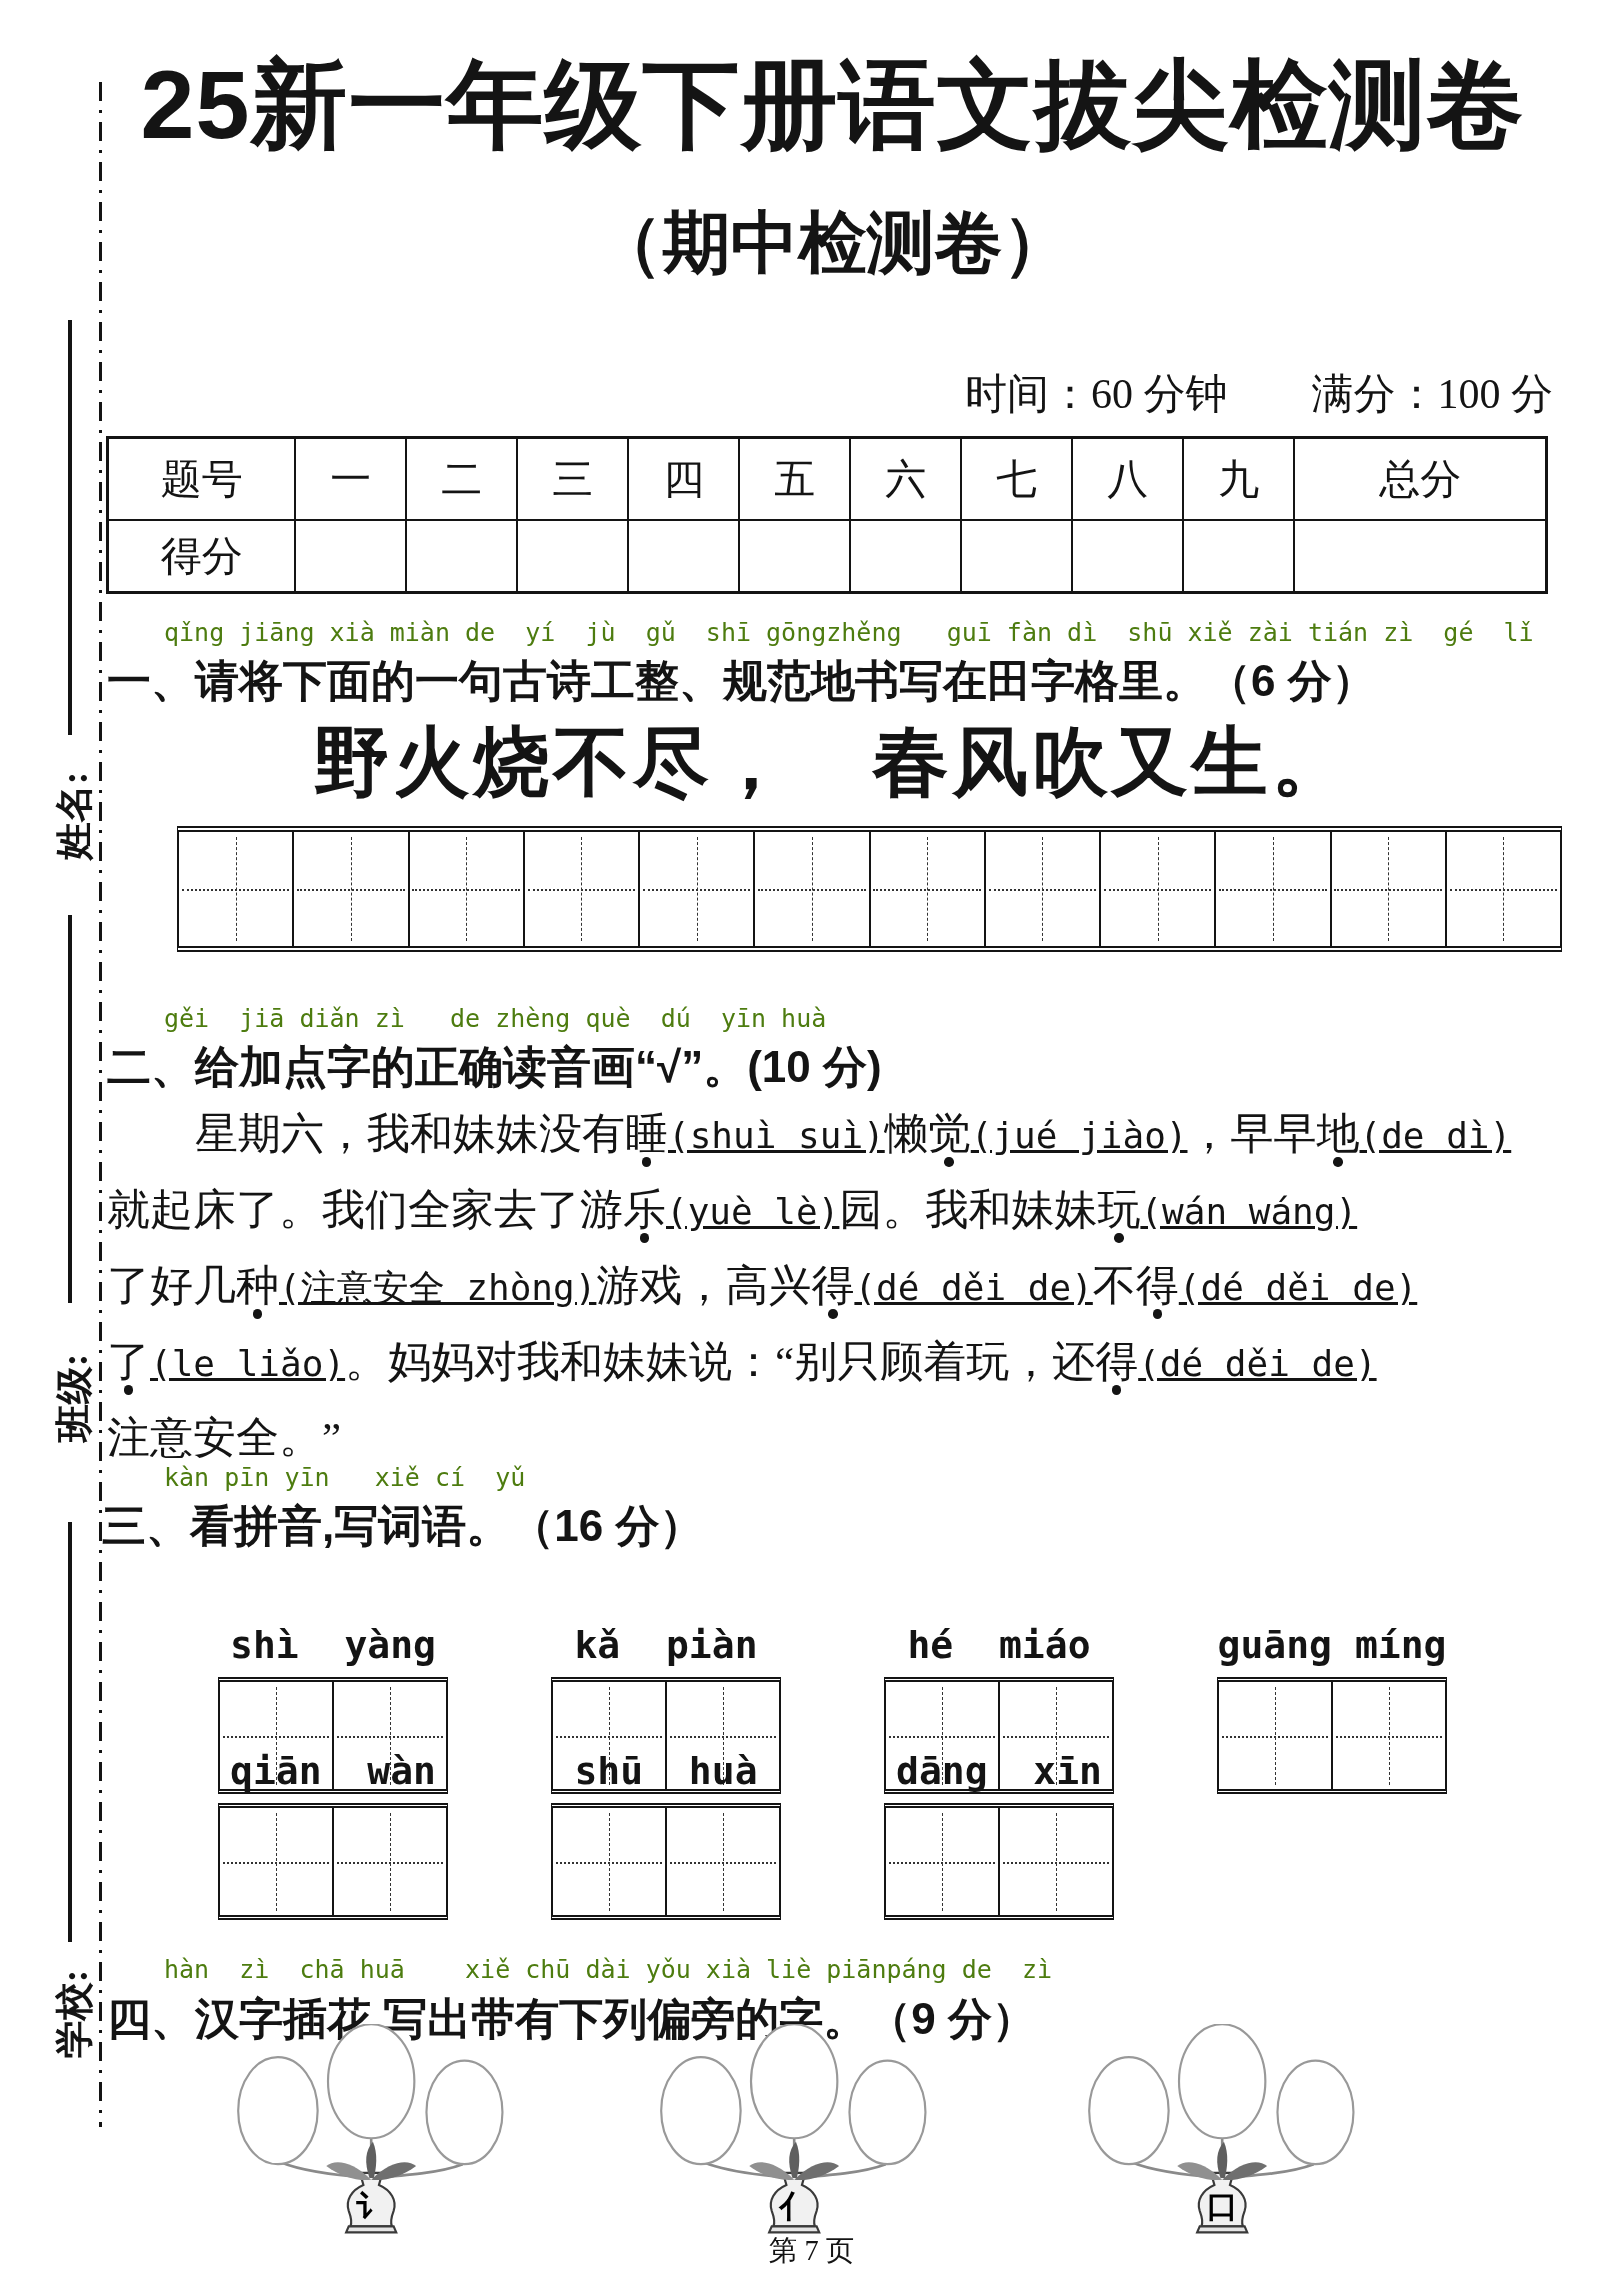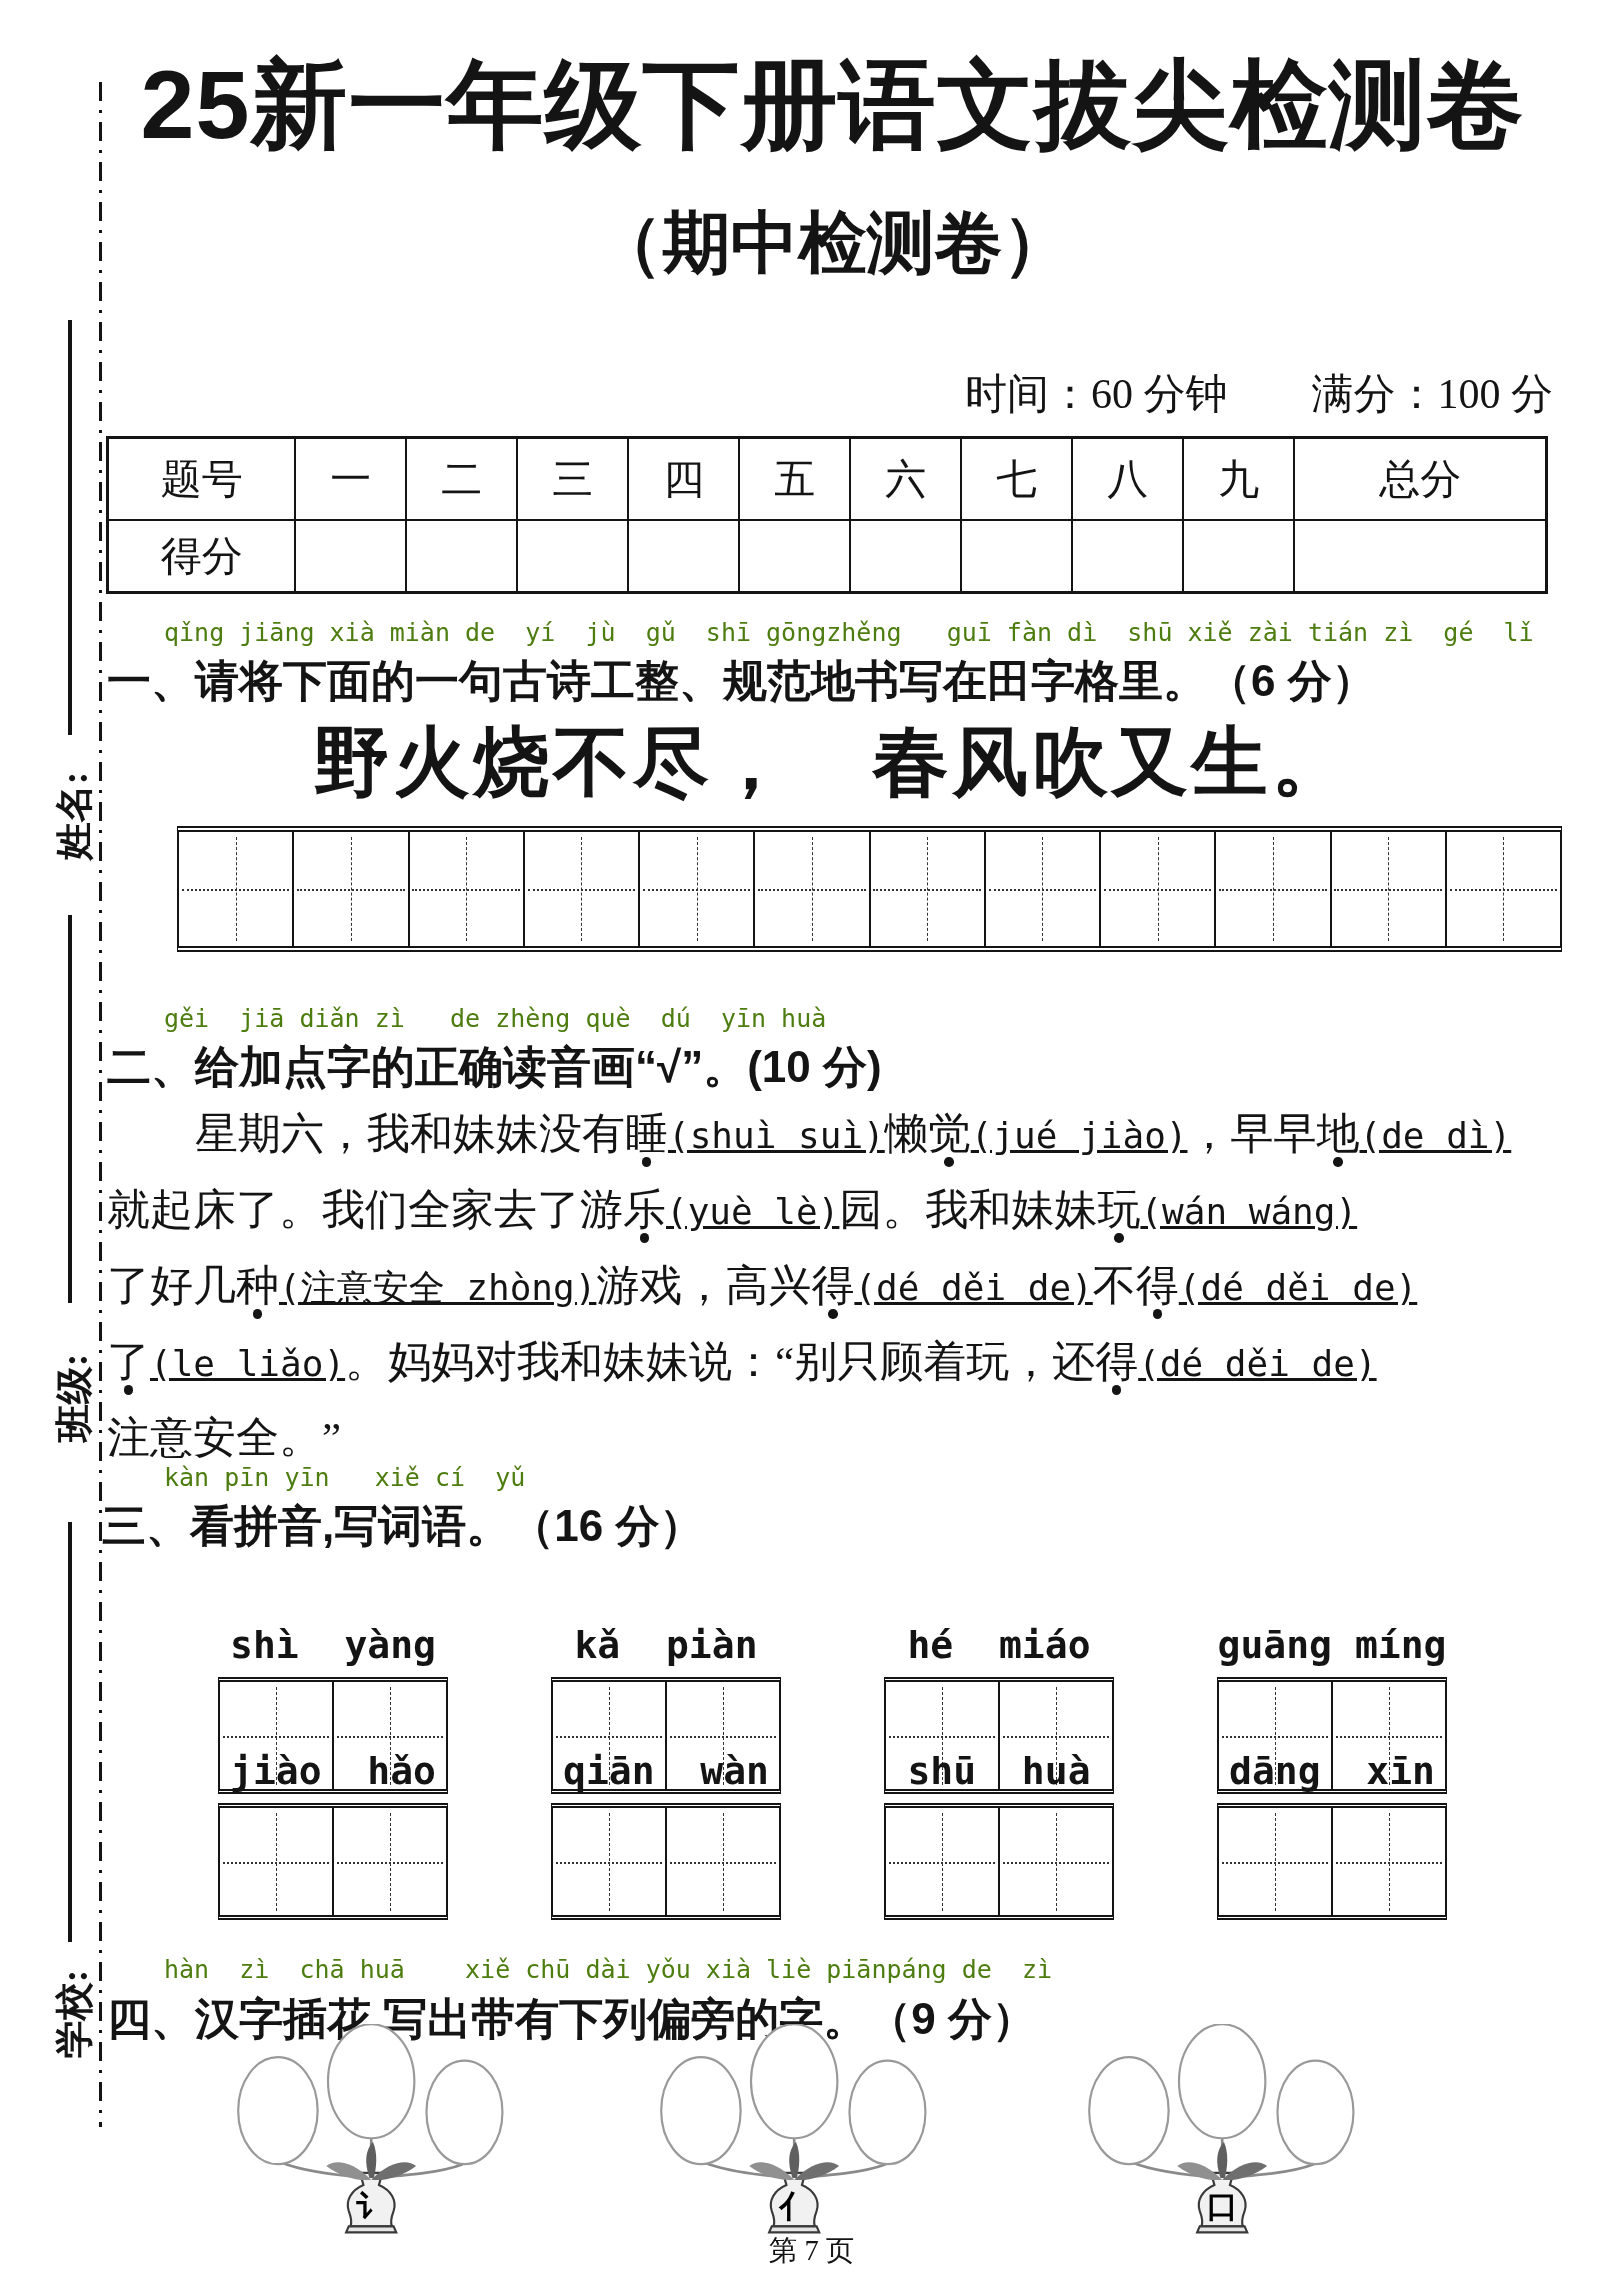--- a/index.html
+++ b/index.html
@@ -188,27 +188,20 @@
       <div class="wcol">
         <div class="wpin">guāng míng</div>
         <div class="wbox">
           <div class="cell"></div>
           <div class="cell"></div>
         </div>
       </div>
     </div>
   <div class="abs wrow wr2">
       <div class="wcol">
-        <div class="wpin">jiào  hǎo</div>
-        <div class="wbox">
-          <div class="cell"></div>
-          <div class="cell"></div>
-        </div>
-      </div>
-      <div class="wcol">
         <div class="wpin">qiān  wàn</div>
         <div class="wbox">
           <div class="cell"></div>
           <div class="cell"></div>
         </div>
       </div>
       <div class="wcol">
         <div class="wpin">shū  huà</div>
         <div class="wbox">
           <div class="cell"></div>

